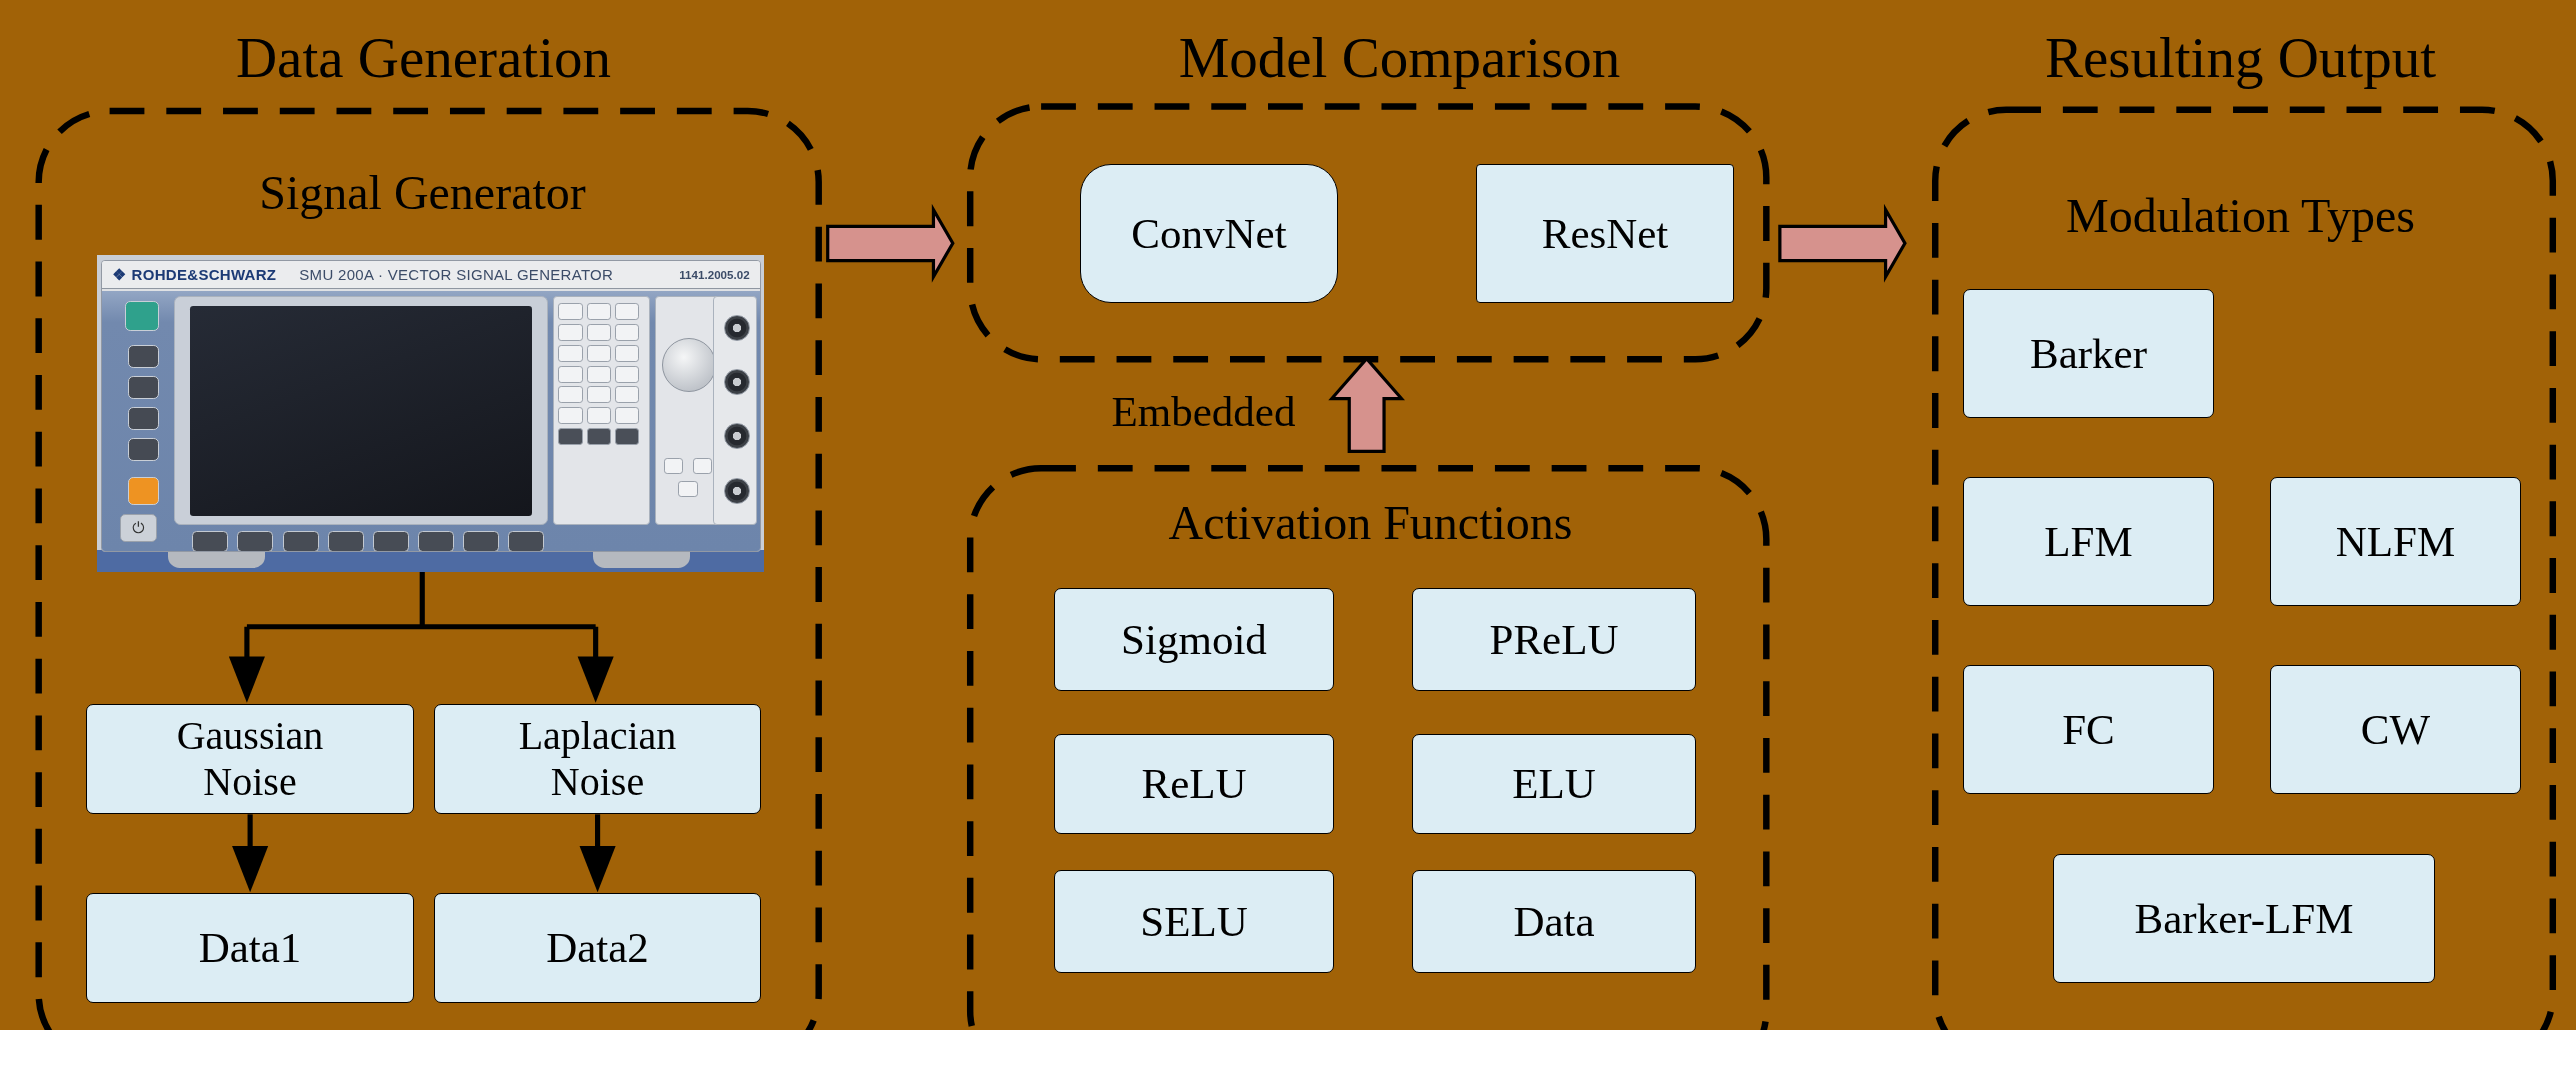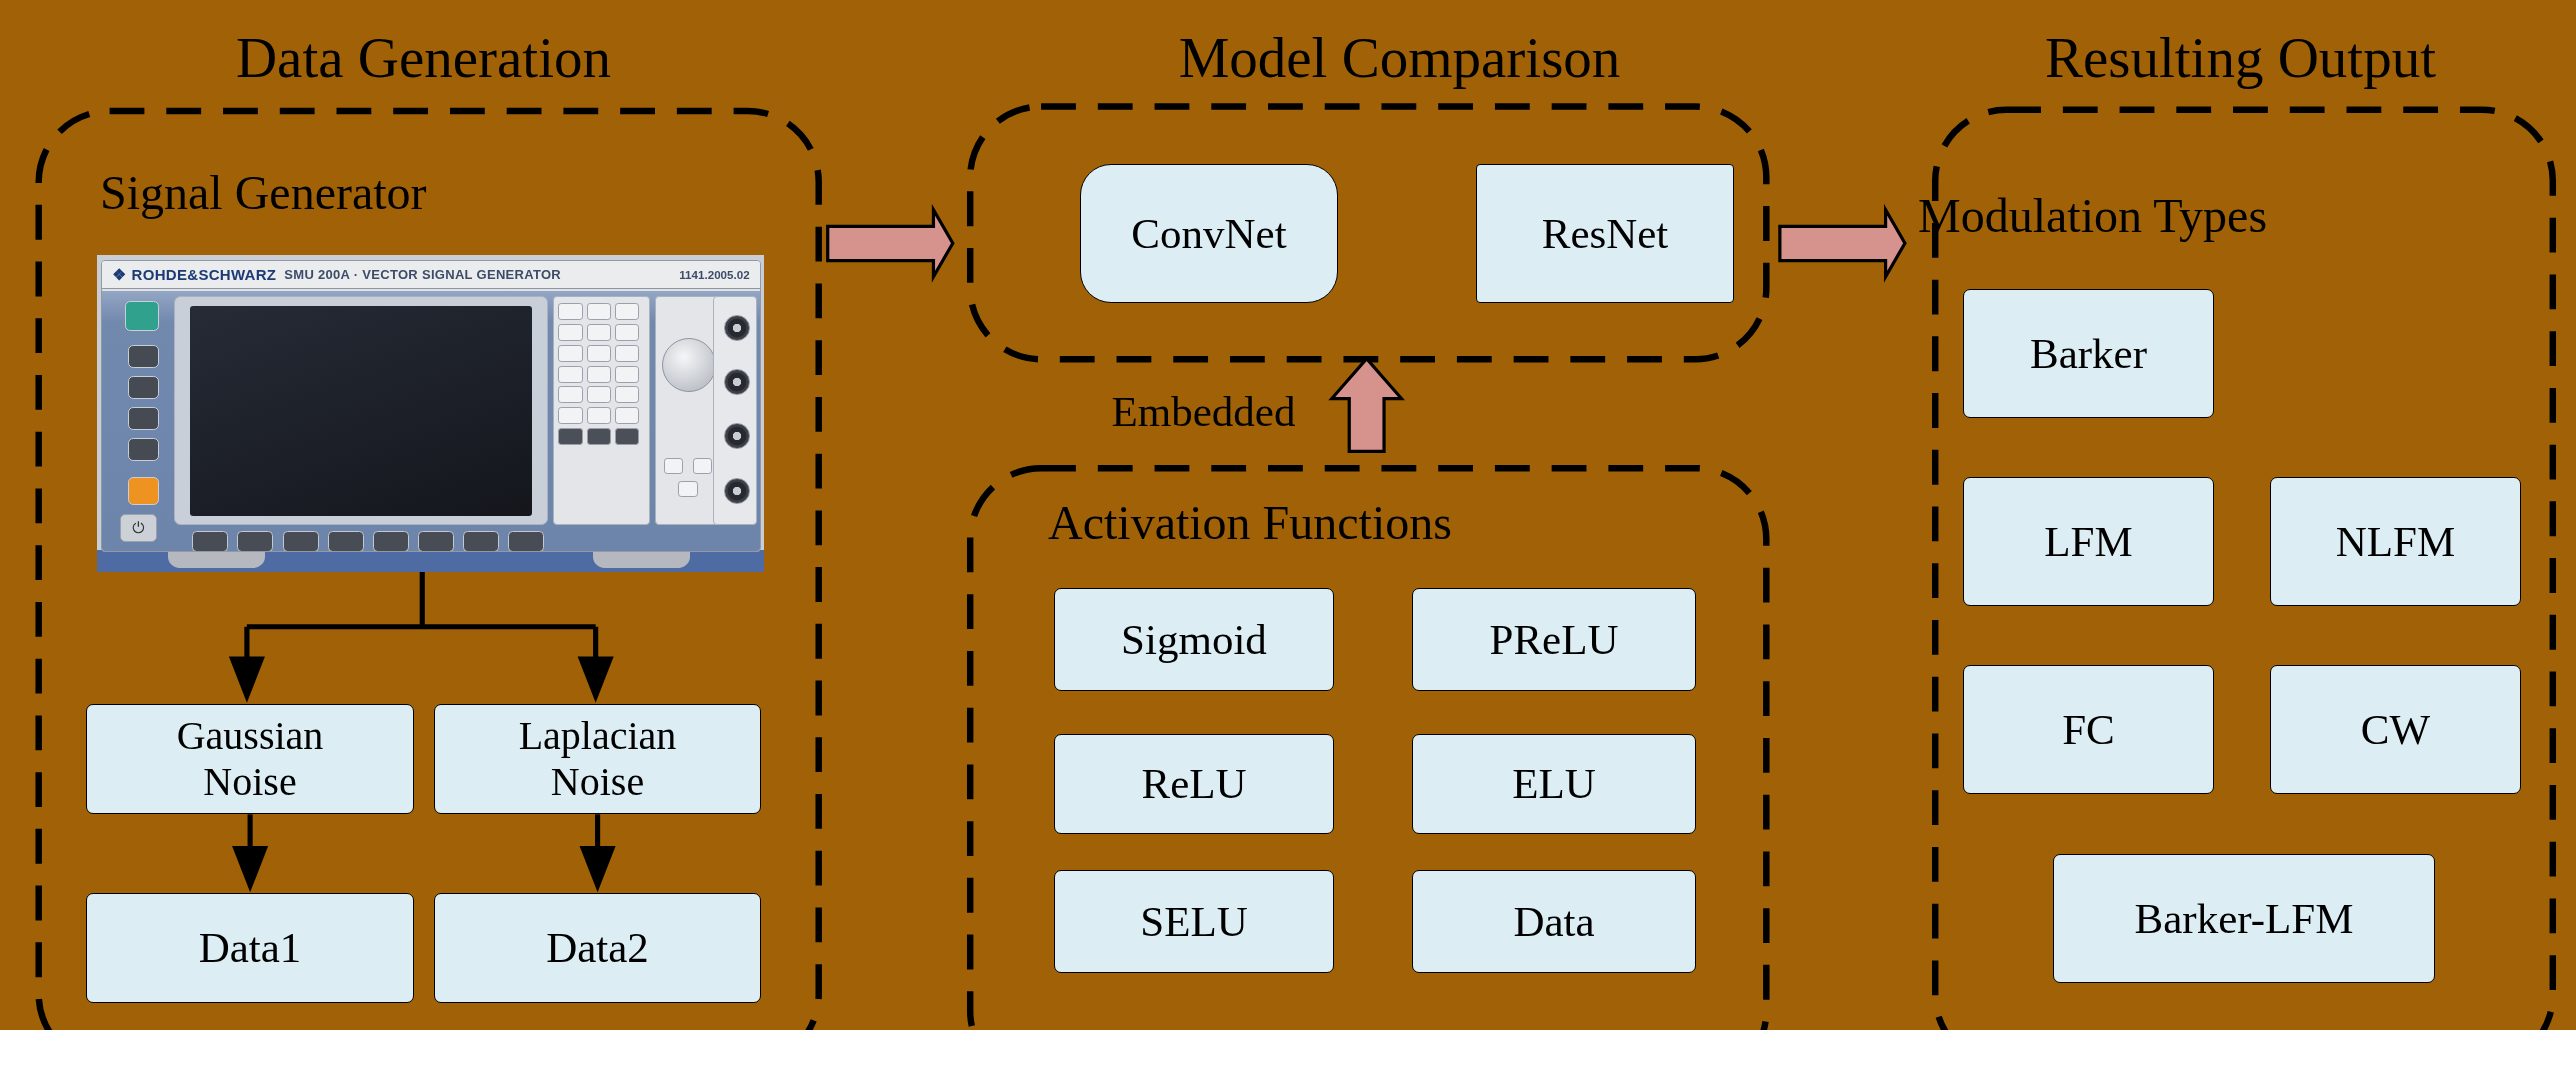--- a/index.html
+++ b/index.html
@@ -5,37 +5,37 @@
   html,body{margin:0;padding:0;background:#fff;}
   .stage{position:relative;width:2576px;height:1030px;background:#a16207;overflow:hidden;
          font-family:"Liberation Serif","DejaVu Serif",serif;color:#000;}
   .abs{position:absolute;}
   svg.overlay{position:absolute;left:0;top:0;}
   .dashed{fill:none;stroke:var(--line,#000);stroke-width:10;stroke-dasharray:54 34;}
   .conn{stroke:var(--line,#000);stroke-width:8;fill:none;}
   .head{fill:var(--line,#000);stroke:none;}
   .blockarrow{fill:var(--arrow-fill,#d6928d);stroke:var(--line,#000);stroke-width:5;}
   .title{font-size:57px;text-align:center;white-space:nowrap;}
-  .sub{font-size:48px;white-space:nowrap;}
+  .sub{font-size:48px;text-align:center;white-space:nowrap;}
   .emb{font-size:43px;text-align:center;white-space:nowrap;}
   .box{display:flex;flex-direction:column;align-items:center;justify-content:center;
        background:var(--box-fill,#dcedf4);border:1.9px solid var(--line,#000);
        border-radius:7px;font-size:43px;line-height:1.16;text-align:center;box-sizing:border-box;}
   .box.two{font-size:40px;}
   
   .device{background:#c9ced6;font-family:"Liberation Sans",sans-serif;}
   .dev-strip{position:absolute;left:0;bottom:0;width:100%;height:22px;background:#4e6ba3;}
   .foot{position:absolute;bottom:3.9px;width:97px;height:19.3px;background:#b5b9bf;border-radius:0 0 11.6px 11.6px;}
   .dev{position:absolute;left:3.9px;top:5.2px;width:658px;height:290px;background:#dfe1e4;
        border:1.3px solid #9299a4;border-radius:3.9px;overflow:hidden;}
   .dev-head{position:absolute;left:0;top:0;width:100%;height:28px;background:#ebecee;
             border-bottom:1.3px solid #8f96a1;display:flex;align-items:center;box-sizing:border-box;padding:0 10.3px;}
   .dev-logo{display:flex;align-items:center;font-weight:bold;font-size:15px;color:#1c3a75;letter-spacing:0.3px;}
   .dev-logo .diamond{font-size:15.5px;margin-right:5.2px;}
-  .dev-model{font-size:13px;color:#3c4c68;margin-left:8px;font-weight:bold;letter-spacing:0.3px;}
+  .dev-model{font-size:15px;color:#3c4c68;margin-left:23px;font-weight:normal;letter-spacing:0.3px;}
   .dev-pn{font-size:11.6px;color:#3c4c68;margin-left:auto;font-weight:bold;}
   .dev-body{position:absolute;left:0;top:30px;width:100%;height:260px;
             background:linear-gradient(#93a6c4,#7289ae 12%,#6d85ab);}
   .lbtn{position:absolute;border-radius:5.2px;border:1.3px solid #c9cfd7;box-sizing:border-box;}
   .screenframe{position:absolute;left:72px;top:5.2px;width:374px;height:229px;background:#c9cfd8;
                border:1.3px solid #aab2bd;border-radius:6.4px;box-sizing:border-box;}
   .screen{position:absolute;left:15.5px;top:9px;width:342px;height:210px;border-radius:3.2px;
           background:linear-gradient(160deg,#262b36,#14161c);}
   .skey{position:absolute;top:240px;width:36px;height:20.6px;background:#474c55;
         border:1.3px solid #c3c9d1;border-radius:4.5px;box-sizing:border-box;}

